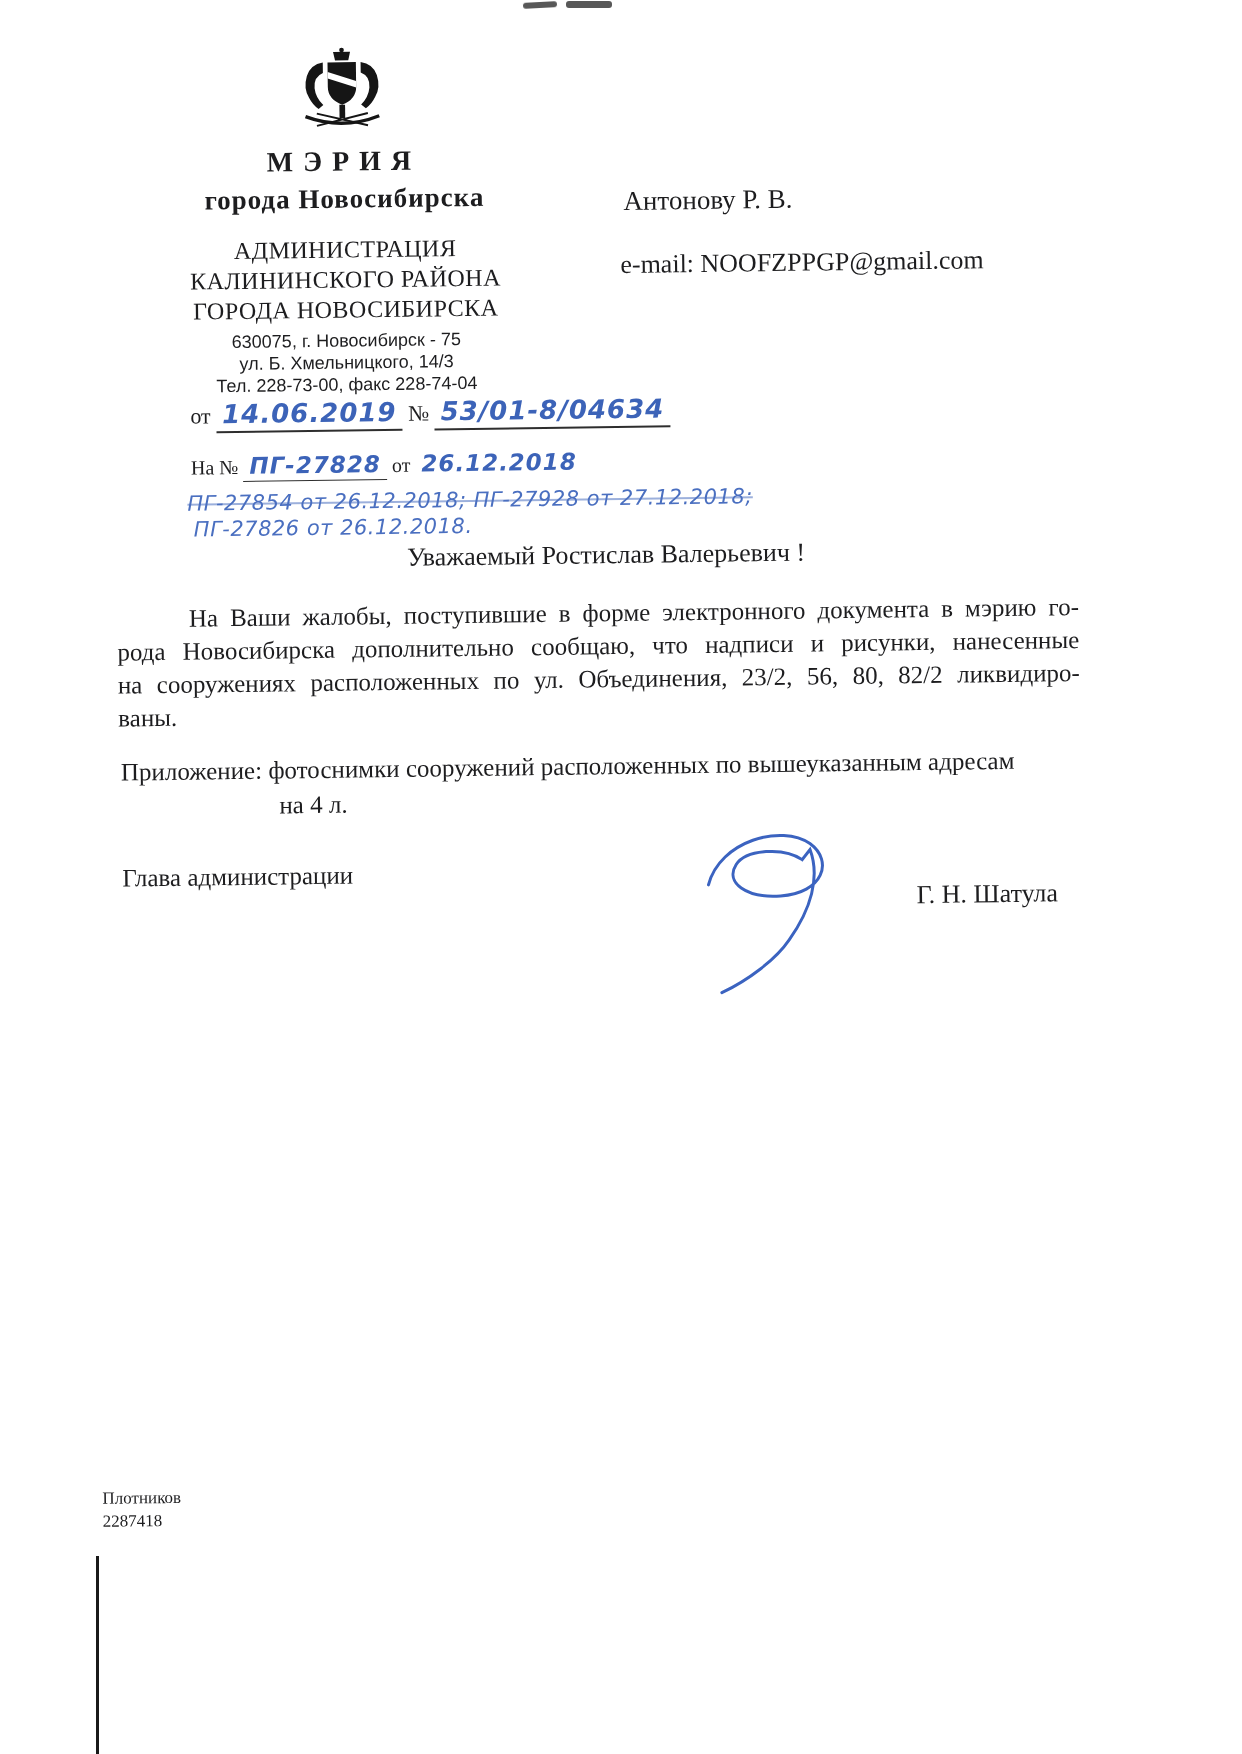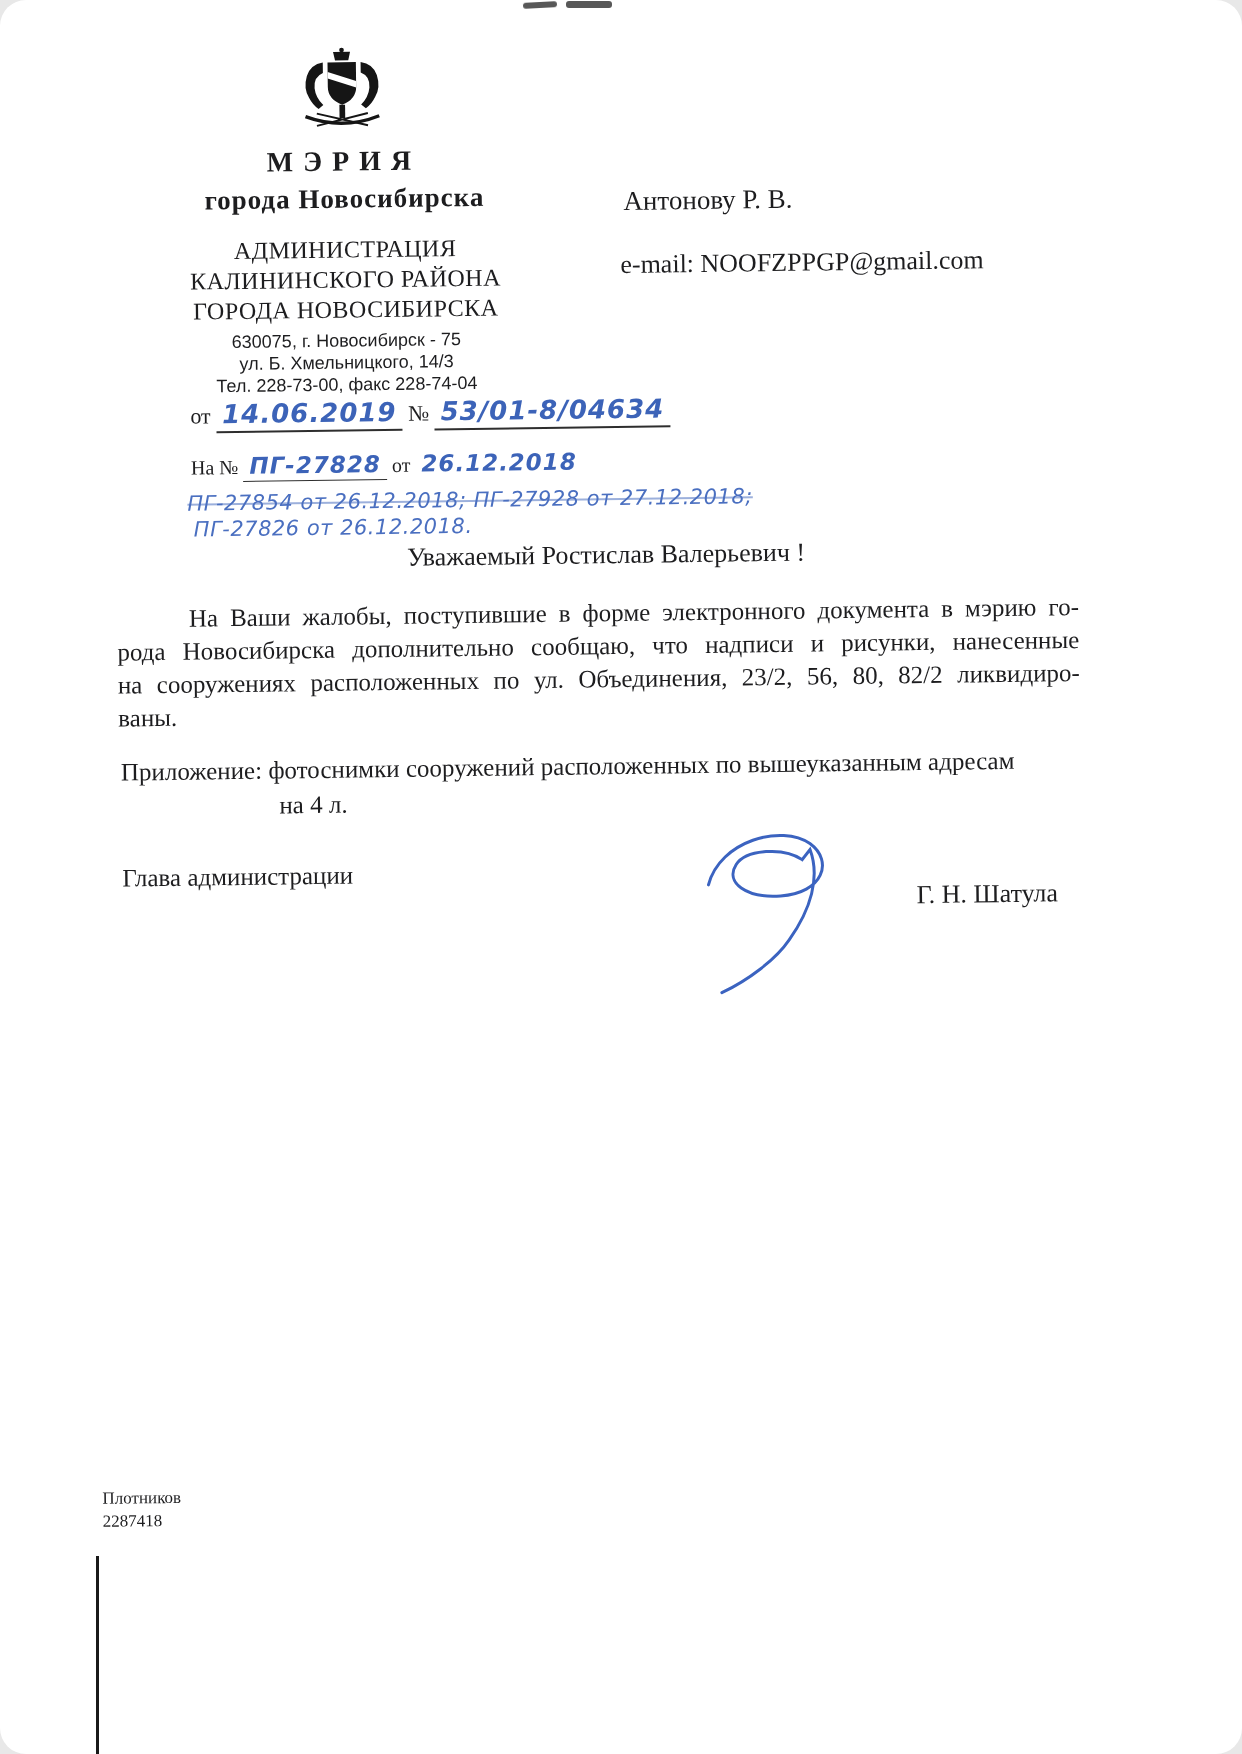--- a/index.html
+++ b/index.html
@@ -5,21 +5,20 @@
   html, body { margin: 0; padding: 0; background: #e8e8e8; }
   .sheet {
     position: relative;
     width: 1242px;
     height: 1754px;
     margin: 0 auto;
     background: #ffffff;
     overflow: hidden;
     font-family: "Liberation Serif", serif;
     color: #1d1d1f;
-    border-radius: 26px;
   }
   .scan-rotate {
     position: absolute;
     inset: 0;
     transform: rotate(-0.75deg);
     transform-origin: 621px 850px;
   }
 
   
   .smudge { position: absolute; background: #3c3c3c; border-radius: 3px; opacity: .85; filter: blur(.6px); }

